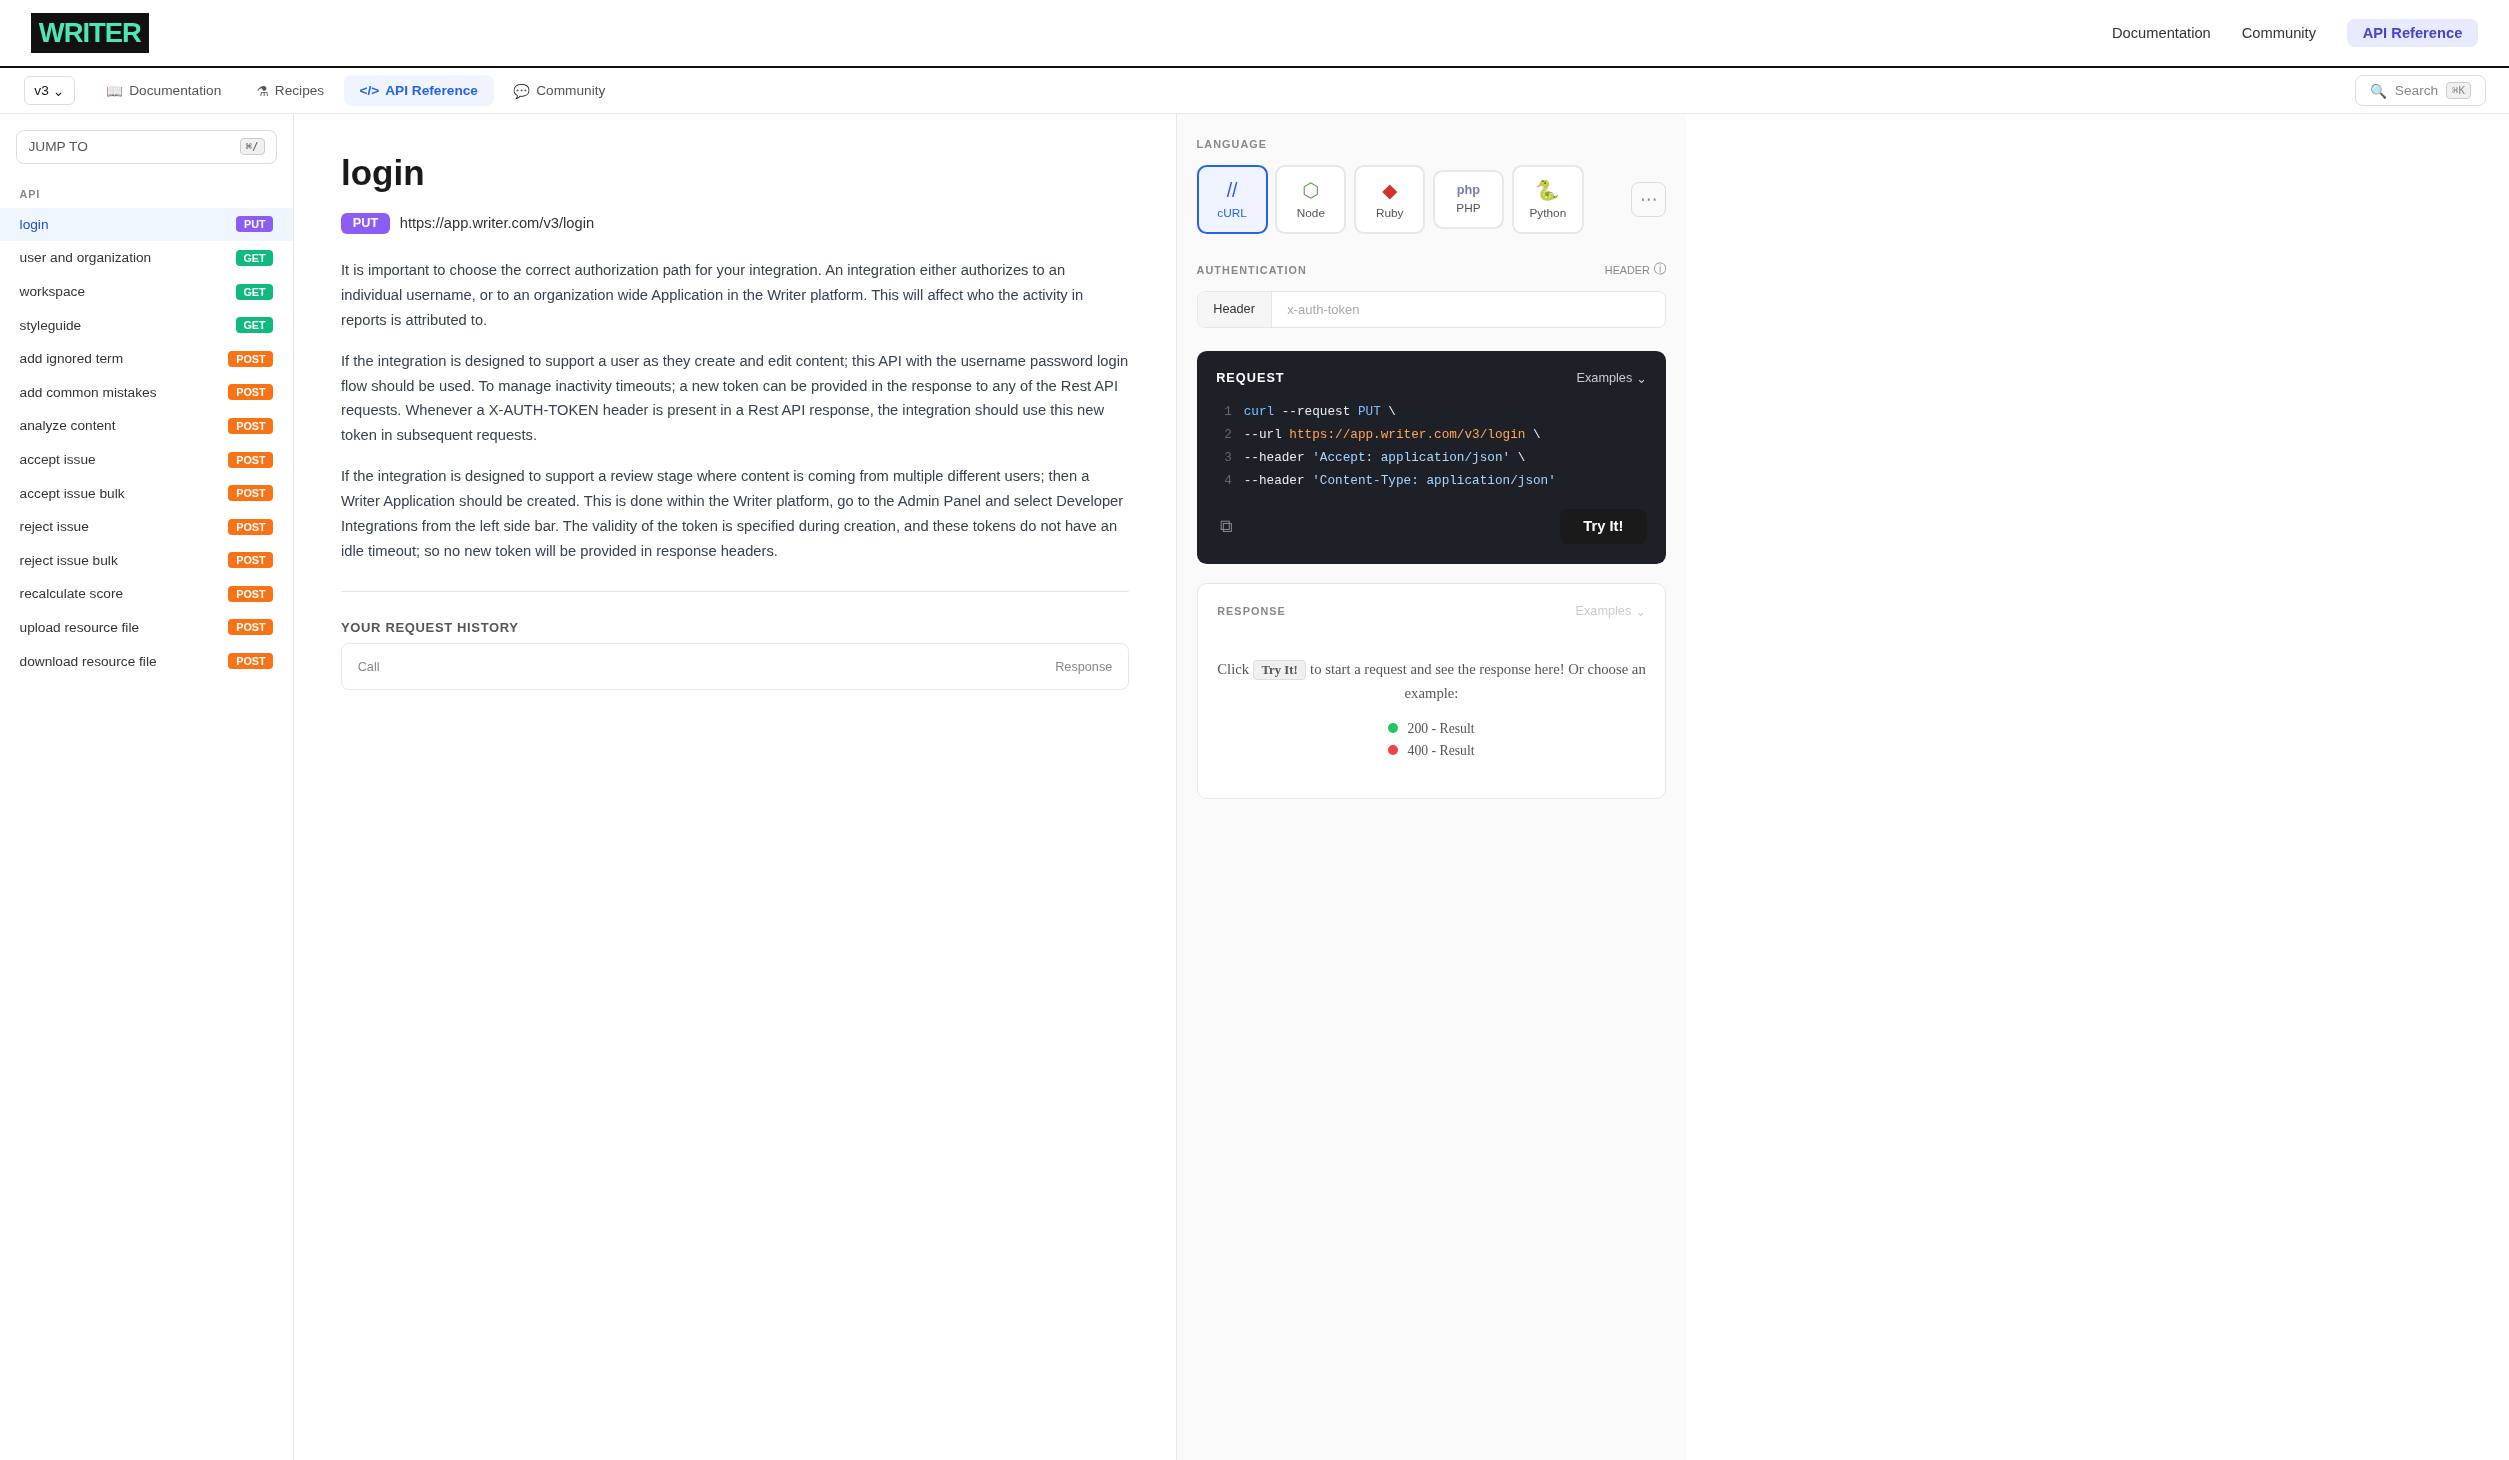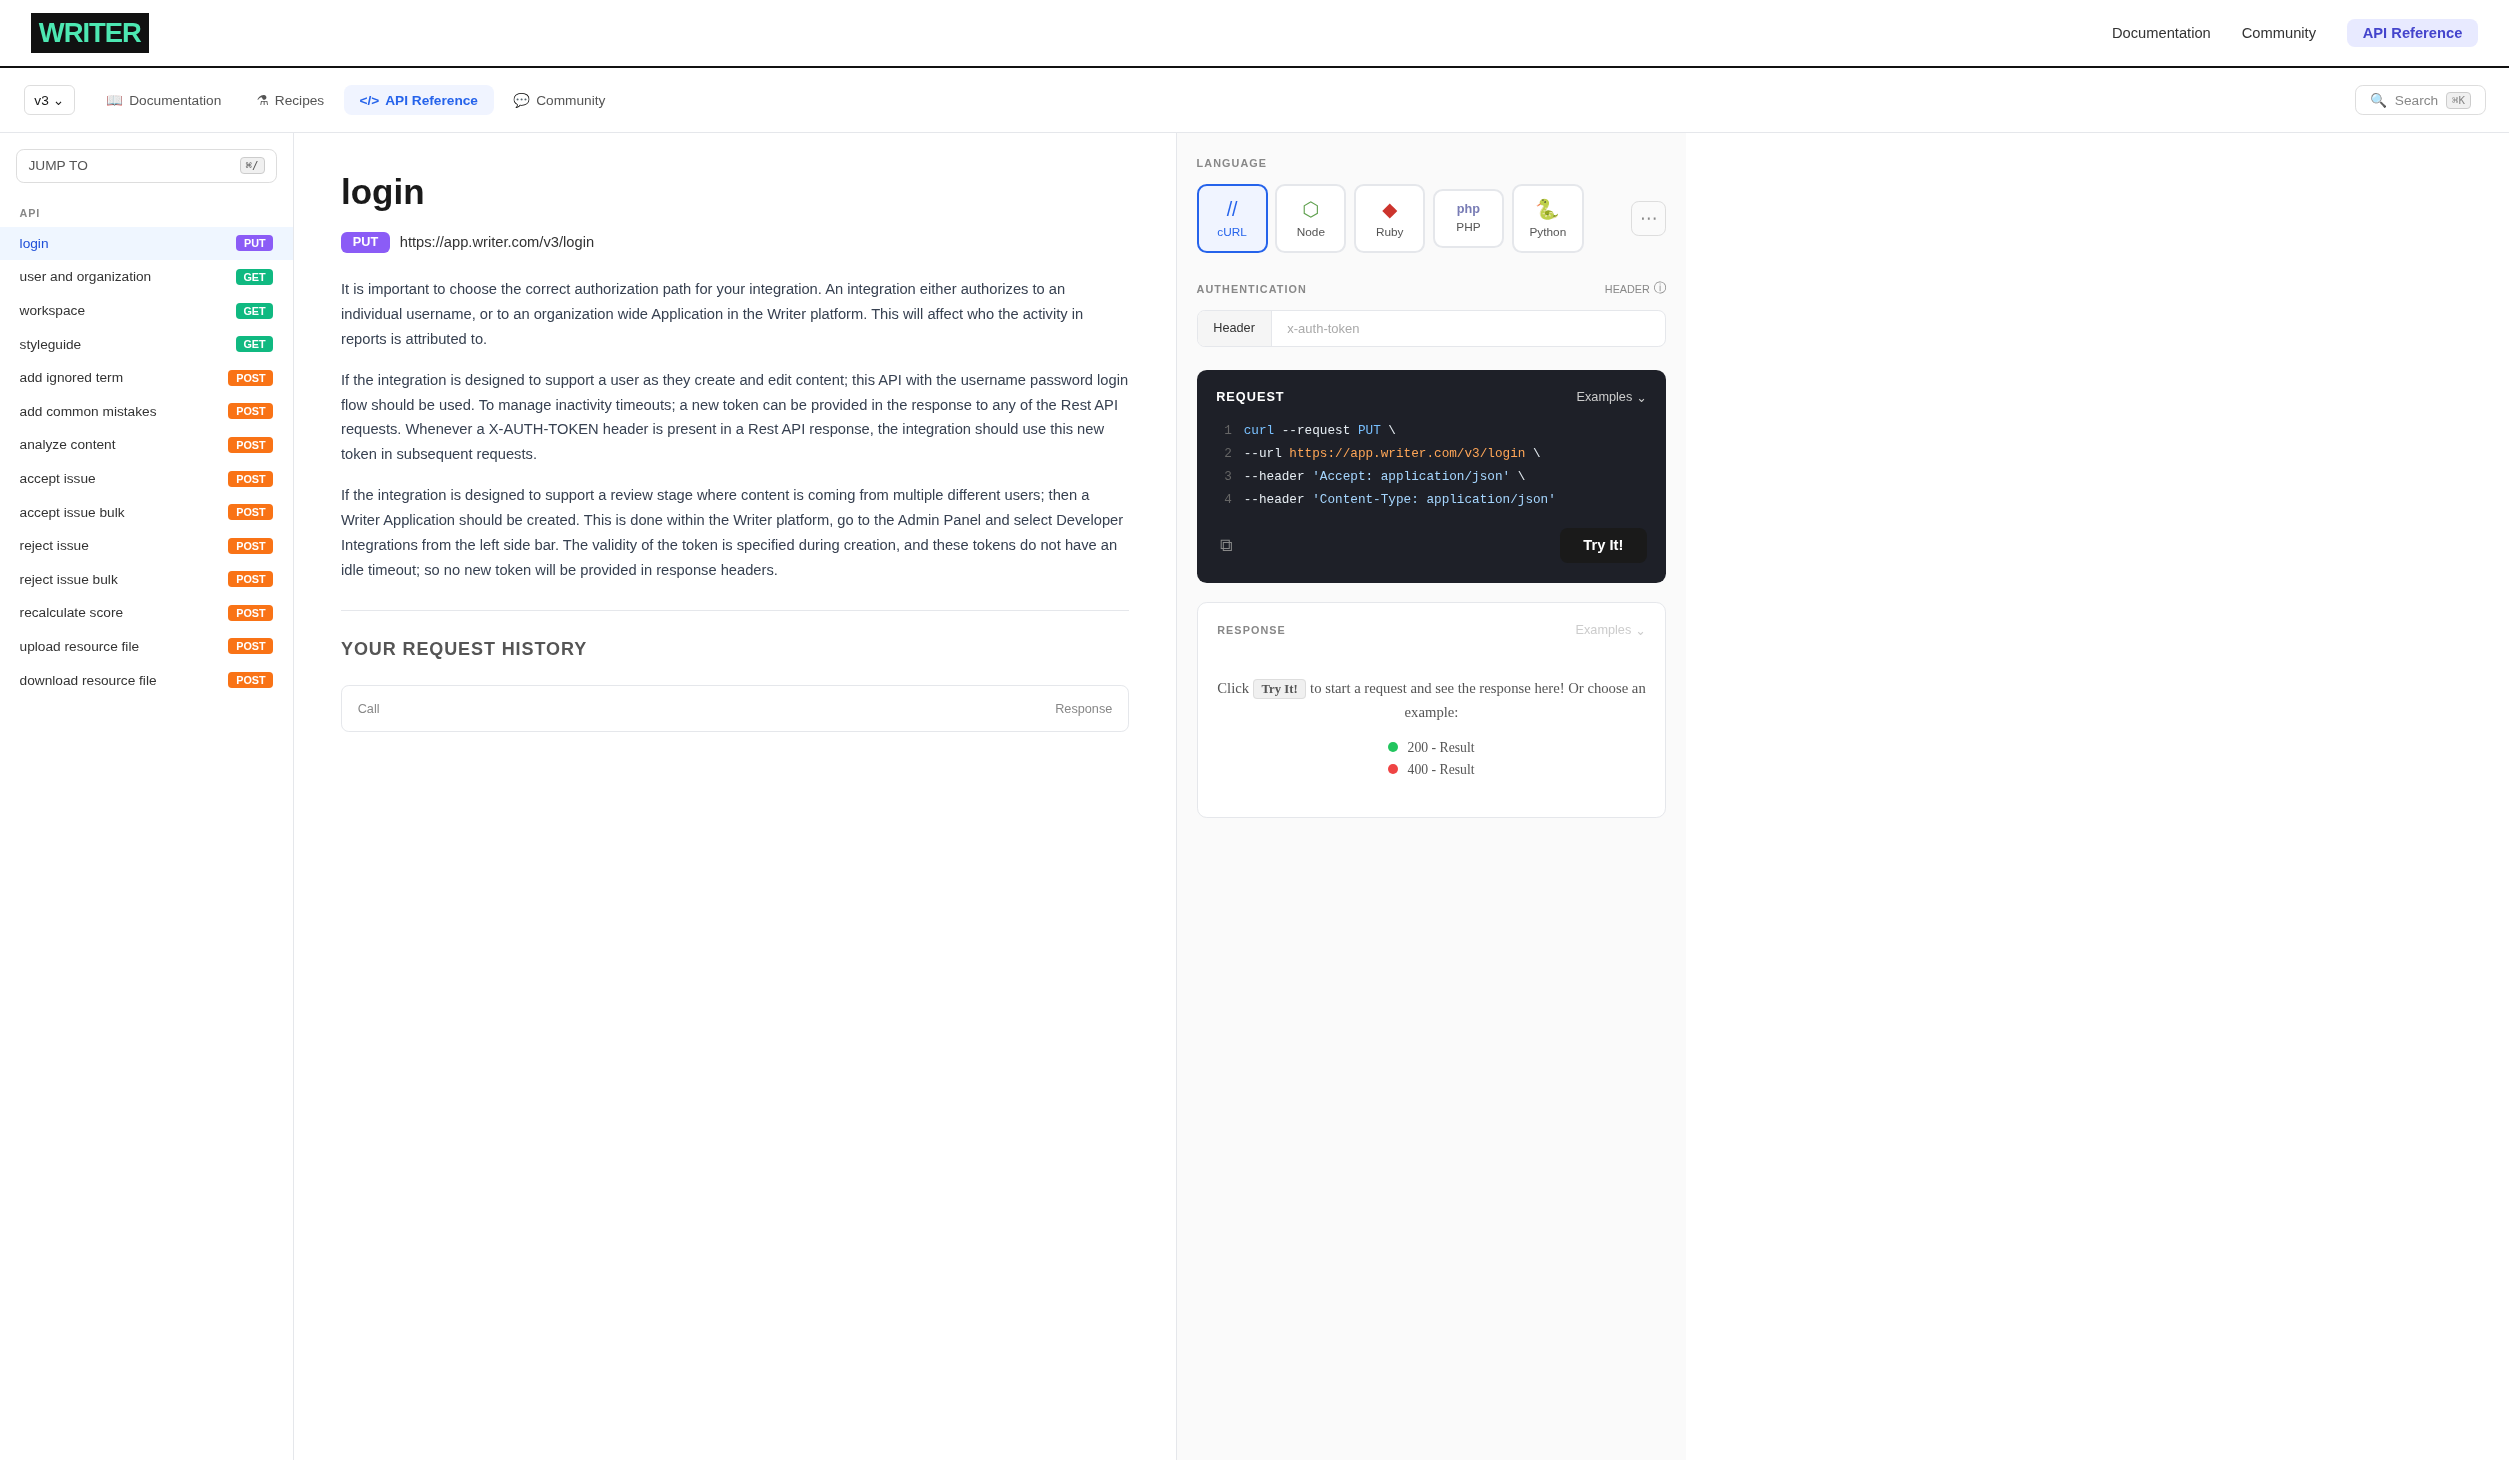--- a/index.html
+++ b/index.html
@@ -11,21 +11,21 @@
       padding: 0 31px; height: 68px; border-bottom: 2px solid #111;
     }
     .top-nav-logo { font-size: 27.4px; font-weight: 900; letter-spacing: -1px; background: #111; color: #fff; padding: 3.9px 7.8px; }
     .top-nav-logo span { color: #4de8b2; }
     .top-nav-links { display: flex; gap: 31px; align-items: center; }
     .top-nav-links a { text-decoration: none; color: #333; font-size: 14.7px; font-weight: 500; }
     .top-nav-links a.active { background: #e8eaff; color: #4444cc; padding: 5.9px 15.7px; border-radius: 7.8px; font-weight: 600; }
 
     
     .second-nav {
-      display: flex; align-items: center; padding: 0 23.5px; height: 65px;
+      display: flex; align-items: center; padding: 0 23.5px; height: 46px;
       border-bottom: 1px solid #e5e7eb; gap: 3.9px;
     }
     .version-select {
       display: flex; align-items: center; gap: 3.9px; padding: 5.9px 9.8px;
       border: 1px solid #ddd; border-radius: 5.9px; cursor: pointer; margin-right: 11.8px;
       font-size: 13.7px; font-weight: 500;
     }
     .nav-tab {
       display: flex; align-items: center; gap: 5.9px; padding: 7.8px 15.7px;
       border-radius: 7.8px; cursor: pointer; font-size: 13.7px; color: #555; text-decoration: none; font-weight: 500;
@@ -61,21 +61,21 @@
     .badge-post { background: #f97316; }
 
     
     .content { flex: 1; overflow-y: auto; padding: 39px 47px; max-width: 882px; }
     .content h1 { font-size: 35px; font-weight: 700; margin-bottom: 19.6px; }
     .method-url { display: flex; align-items: center; gap: 9.8px; margin-bottom: 23.5px; }
     .method-badge-large { background: #8b5cf6; color: #fff; font-size: 12.7px; font-weight: 700; padding: 3.9px 11.8px; border-radius: 5.9px; }
     .method-url-text { font-size: 14.7px; color: #333; }
     .content p { font-size: 14.7px; line-height: 1.7; color: #374151; margin-bottom: 15.7px; }
     .divider { border: none; border-top: 1px solid #e5e7eb; margin: 27.4px 0; }
-    .section-label { font-size: 18px; font-weight: 700; color: #555; margin-bottom: 25px; letter-spacing: 0.05em; text-transform: uppercase; }
+    .section-label { font-size: 13px; font-weight: 700; color: #555; margin-bottom: 8px; letter-spacing: 0.05em; text-transform: uppercase; }
     .history-box { border: 1px solid #e5e7eb; border-radius: 7.8px; padding: 15.7px; }
 
     
     .right-panel { width: 510px; min-width: 510px; border-left: 1px solid #e5e7eb; overflow-y: auto; padding: 23.5px 19.6px; background: #fafafa; }
     .panel-section-label { font-size: 10.8px; font-weight: 700; letter-spacing: 0.1em; text-transform: uppercase; color: #888; margin-bottom: 15.7px; }
 
     
     .language-grid { display: flex; align-items: center; gap: 7.8px; margin-bottom: 27.4px; }
     .lang-btn {
       display: flex; flex-direction: column; align-items: center; gap: 3.9px;

